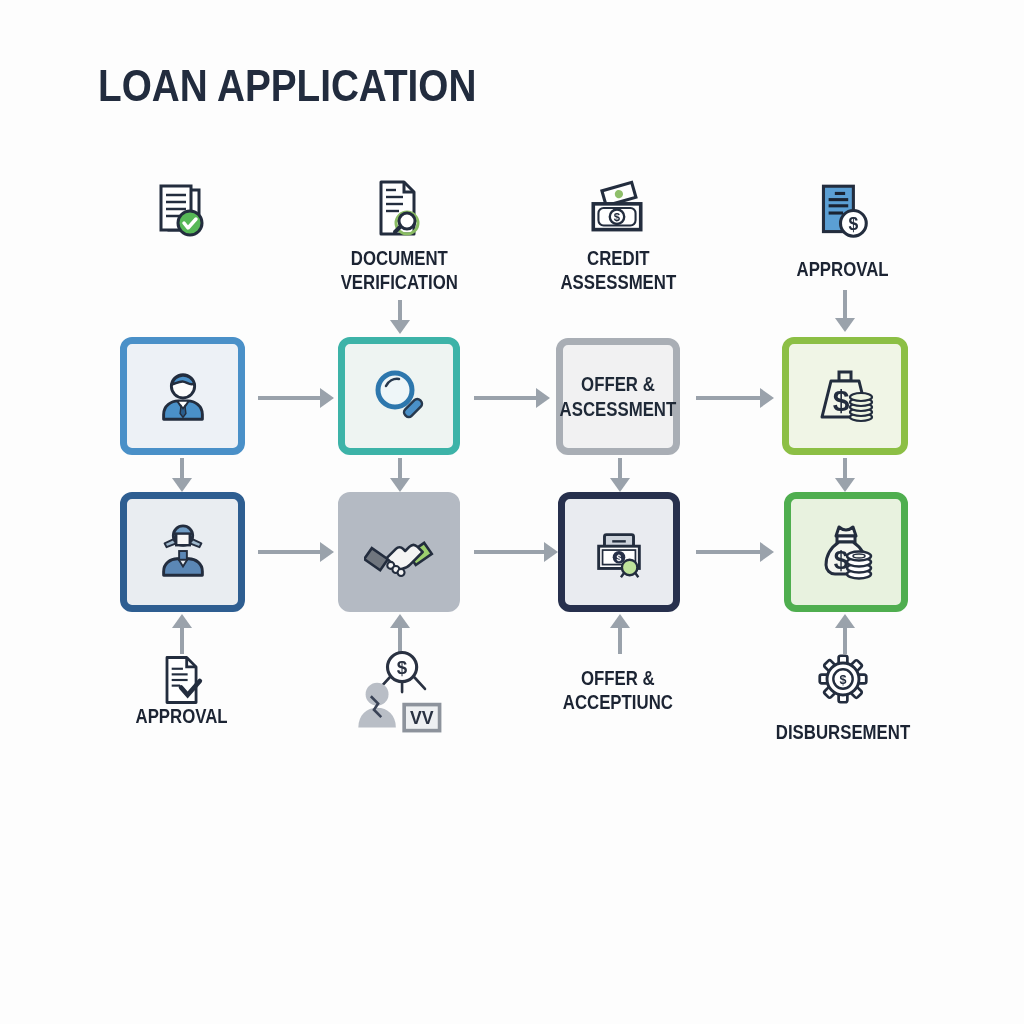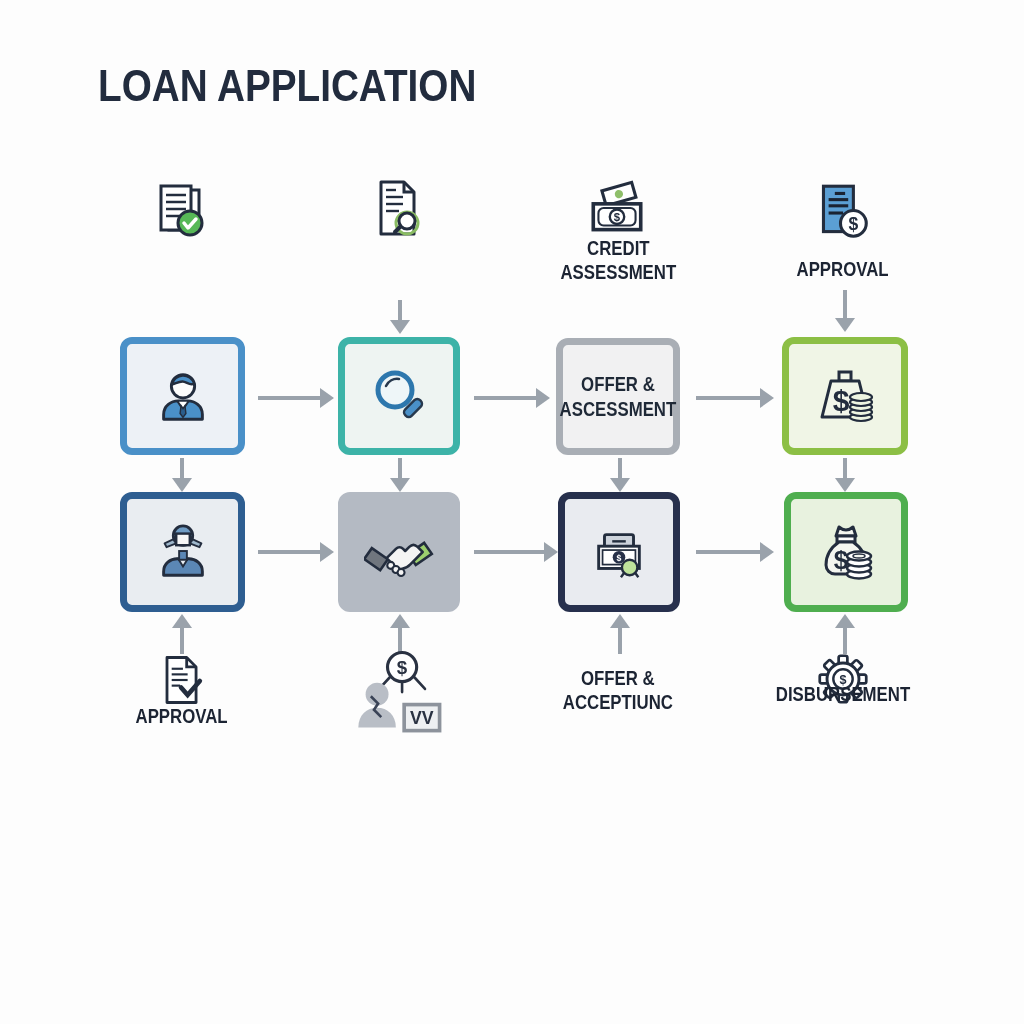--- a/index.html
+++ b/index.html
@@ -68,32 +68,34 @@
     <g stroke="#232d3e" stroke-width="2.4">
       <line x1="20" y1="14" x2="30" y2="14"></line>
         <line x1="20" y1="21" x2="37" y2="21"></line>
       <line x1="20" y1="28" x2="37" y2="28"></line>
         <line x1="20" y1="35" x2="33" y2="35"></line>
     </g>
     <circle cx="41" cy="47" r="11" fill="none" stroke="#8abc63" stroke-width="3"></circle>
     <circle cx="41" cy="45" r="8" fill="#fff" stroke="#232d3e" stroke-width="3"></circle>
     <line x1="34" y1="51" x2="29" y2="56" stroke="#232d3e" stroke-width="4" stroke-linecap="round"></line>
   </svg>
+  <div class="lbl" style="left:289px;top:246px"><span class="cond">DOCUMENT
+VERIFICATION</span></div>
 
   <svg class="abs" style="left:584px;top:178px" width="66" height="62" viewBox="0 0 64 60">
     <g transform="rotate(-16 34 16)">
       <rect x="19" y="8" width="30" height="15" fill="#fff" stroke="#232d3e" stroke-width="3"></rect>
       <circle cx="34" cy="15.5" r="4" fill="#8fbf6a"></circle>
     </g>
     <rect x="9" y="25" width="46" height="25" fill="#fff" stroke="#232d3e" stroke-width="3.5"></rect>
     <rect x="14" y="29" width="36" height="17" rx="5" fill="none" stroke="#232d3e" stroke-width="2"></rect>
     <circle cx="32" cy="37.5" r="7" fill="#fff" stroke="#232d3e" stroke-width="2.3"></circle>
     <text x="32" y="41.5" text-anchor="middle" font-size="11" font-weight="700" fill="#232d3e">$</text>
   </svg>
-  <div class="lbl" style="left:508px;top:236px"><span class="cond">CREDIT
+  <div class="lbl" style="left:508px;top:246px"><span class="cond">CREDIT
 ASSESSMENT</span></div>
 
   <svg class="abs" style="left:808px;top:180px" width="66" height="64" viewBox="0 0 64 62">
     <rect x="15" y="6" width="29" height="44" fill="#5b9fd4" stroke="#232d3e" stroke-width="3"></rect>
     <g stroke="#1a2332" stroke-width="3">
       <line x1="26" y1="13" x2="36" y2="13"></line>
         <line x1="20" y1="19" x2="39" y2="19"></line>
       <line x1="20" y1="25" x2="39" y2="25"></line>
         <line x1="20" y1="32" x2="34" y2="32"></line>
     </g>
@@ -312,15 +314,15 @@
       <rect x="27.5" y="8" width="9" height="10" rx="2" transform="rotate(135 32 32)"></rect>
       <rect x="27.5" y="8" width="9" height="10" rx="2" transform="rotate(180 32 32)"></rect>
       <rect x="27.5" y="8" width="9" height="10" rx="2" transform="rotate(225 32 32)"></rect>
       <rect x="27.5" y="8" width="9" height="10" rx="2" transform="rotate(270 32 32)"></rect>
       <rect x="27.5" y="8" width="9" height="10" rx="2" transform="rotate(315 32 32)"></rect>
     </g>
     <circle cx="32" cy="32" r="16.5" fill="#fff" stroke="#232d3e" stroke-width="3"></circle>
     <circle cx="32" cy="32" r="10" fill="#fff" stroke="#232d3e" stroke-width="2.5"></circle>
     <text x="32" y="37" text-anchor="middle" font-size="13" font-weight="700" fill="#232d3e">$</text>
   </svg>
-  <div class="lbl" style="left:733px;top:682px"><span class="cond">DISBURSEMENT</span></div>
+  <div class="lbl" style="left:733px;top:720px"><span class="cond">DISBURSEMENT</span></div>
 
 </div>
 
 </body></html>

